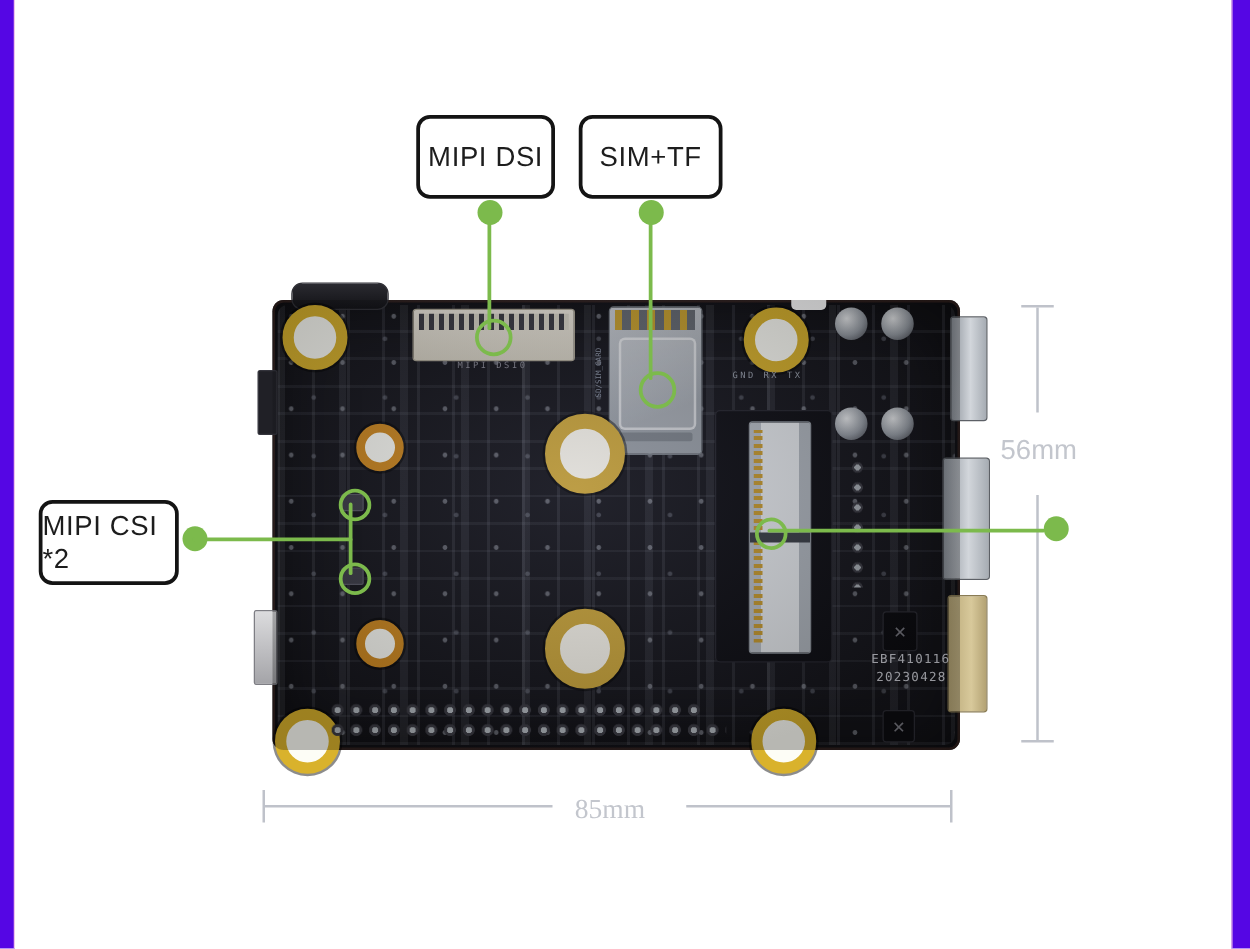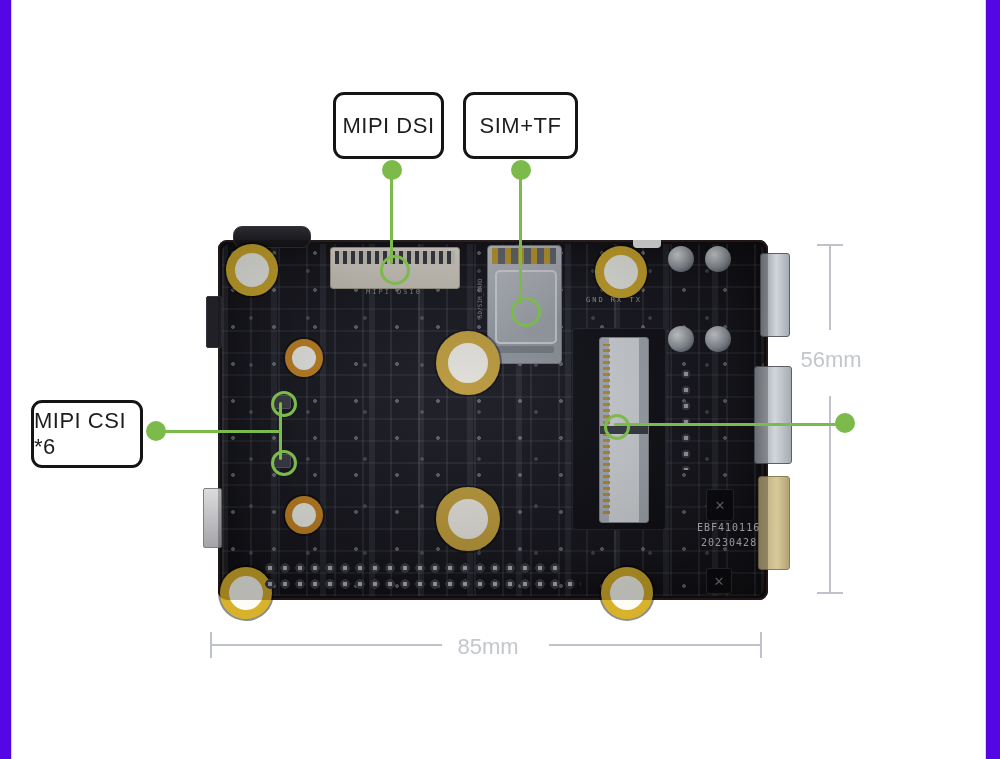--- a/index.html
+++ b/index.html
@@ -178,28 +178,28 @@
   <div class="gline" style="left:614px;top:423px;width:222px;height:3px;"></div>
   <div class="gdot" style="left:835px;top:413px;"></div>
 
   <div class="callout" style="left:463px;top:92px;width:109px;height:61px;">
     <span>SIM+TF</span>
   </div>
   <div class="callout" style="left:333px;top:92px;width:105px;height:61px;">
     <span>MIPI DSI</span>
   </div>
   <div class="callout" style="left:31px;top:400px;width:106px;height:62px;">
-    <span>MIPI CSI *6</span>
+    <span>MIPI CSI *2</span>
   </div>
 
   <div class="dim" style="left:817px;top:244px;width:26px;height:2px;"></div>
   <div class="dim" style="left:829px;top:246px;width:2px;height:84px;"></div>
   <div class="dim-text" style="left:795px;top:347px;width:72px;">56mm</div>
   <div class="dim" style="left:829px;top:396px;width:2px;height:197px;"></div>
   <div class="dim" style="left:817px;top:592px;width:26px;height:2px;"></div>
 
   <div class="dim" style="left:210px;top:632px;width:2px;height:26px;"></div>
   <div class="dim" style="left:212px;top:644px;width:230px;height:2px;"></div>
-  <div class="dim-text" style="left:445px;top:634px;width:86px;">85mm</div>
+  <div class="dim-text" style="left:445px;top:634px;width:86px;font-family:Liberation Serif, serif;">85mm</div>
   <div class="dim" style="left:549px;top:644px;width:212px;height:2px;"></div>
   <div class="dim" style="left:760px;top:632px;width:2px;height:26px;"></div>
 
 </div>
 
 </body></html>

